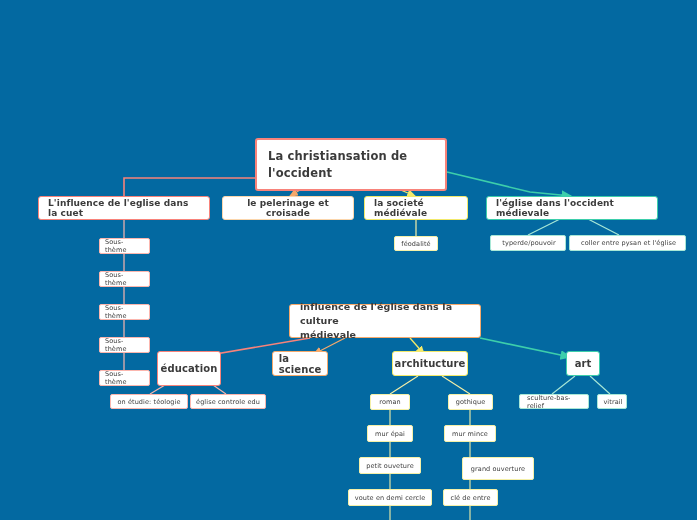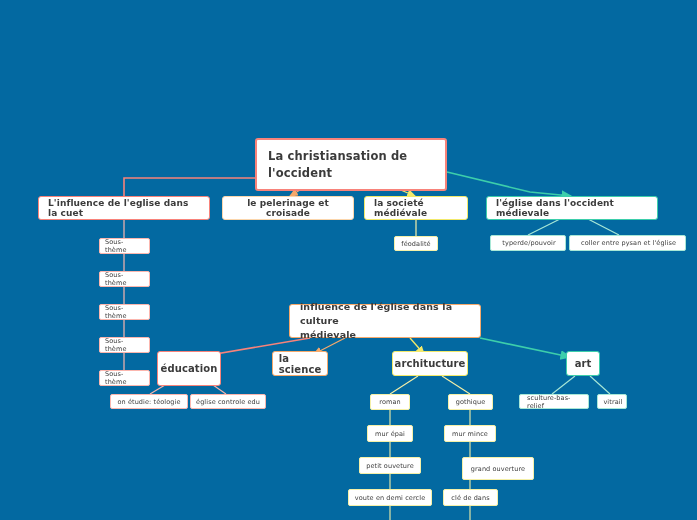--- a/index.html
+++ b/index.html
@@ -194,18 +194,18 @@
   <div class="node n-leaf c-redlt" style="left:190px; top:394px; width:76px; height:15px;">église controle edu</div>
 
   <div class="node n-leaf c-yellowlt" style="left:370px; top:394px; width:40px; height:16px;">roman</div>
   <div class="node n-leaf c-yellowlt" style="left:367px; top:425px; width:46px; height:17px;">mur épai</div>
   <div class="node n-leaf c-yellowlt" style="left:359px; top:457px; width:62px; height:17px;">petit ouveture</div>
   <div class="node n-leaf c-yellowlt" style="left:348px; top:489px; width:84px; height:17px;">voute en demi cercle</div>
 
   <div class="node n-leaf c-yellowlt" style="left:448px; top:394px; width:45px; height:16px;">gothique</div>
   <div class="node n-leaf c-yellowlt" style="left:444px; top:425px; width:52px; height:17px;">mur mince</div>
   <div class="node n-leaf c-yellowlt" style="left:434px; top:457px; width:72px; height:23px;margin-left:28px;">grand ouverture</div>
-  <div class="node n-leaf c-yellowlt" style="left:443px; top:489px; width:55px; height:17px;">clé de dans</div>
+  <div class="node n-leaf c-yellowlt" style="left:443px; top:489px; width:55px; height:17px;">clé de entre</div>
 
   <div class="node n-leaf c-greenlt" style="left:519px; top:394px; width:70px; height:15px;">sculture-bas-relief</div>
   <div class="node n-leaf c-greenlt" style="left:597px; top:394px; width:30px; height:15px;">vitrail</div>
 
 </div>
 
 </body></html>

